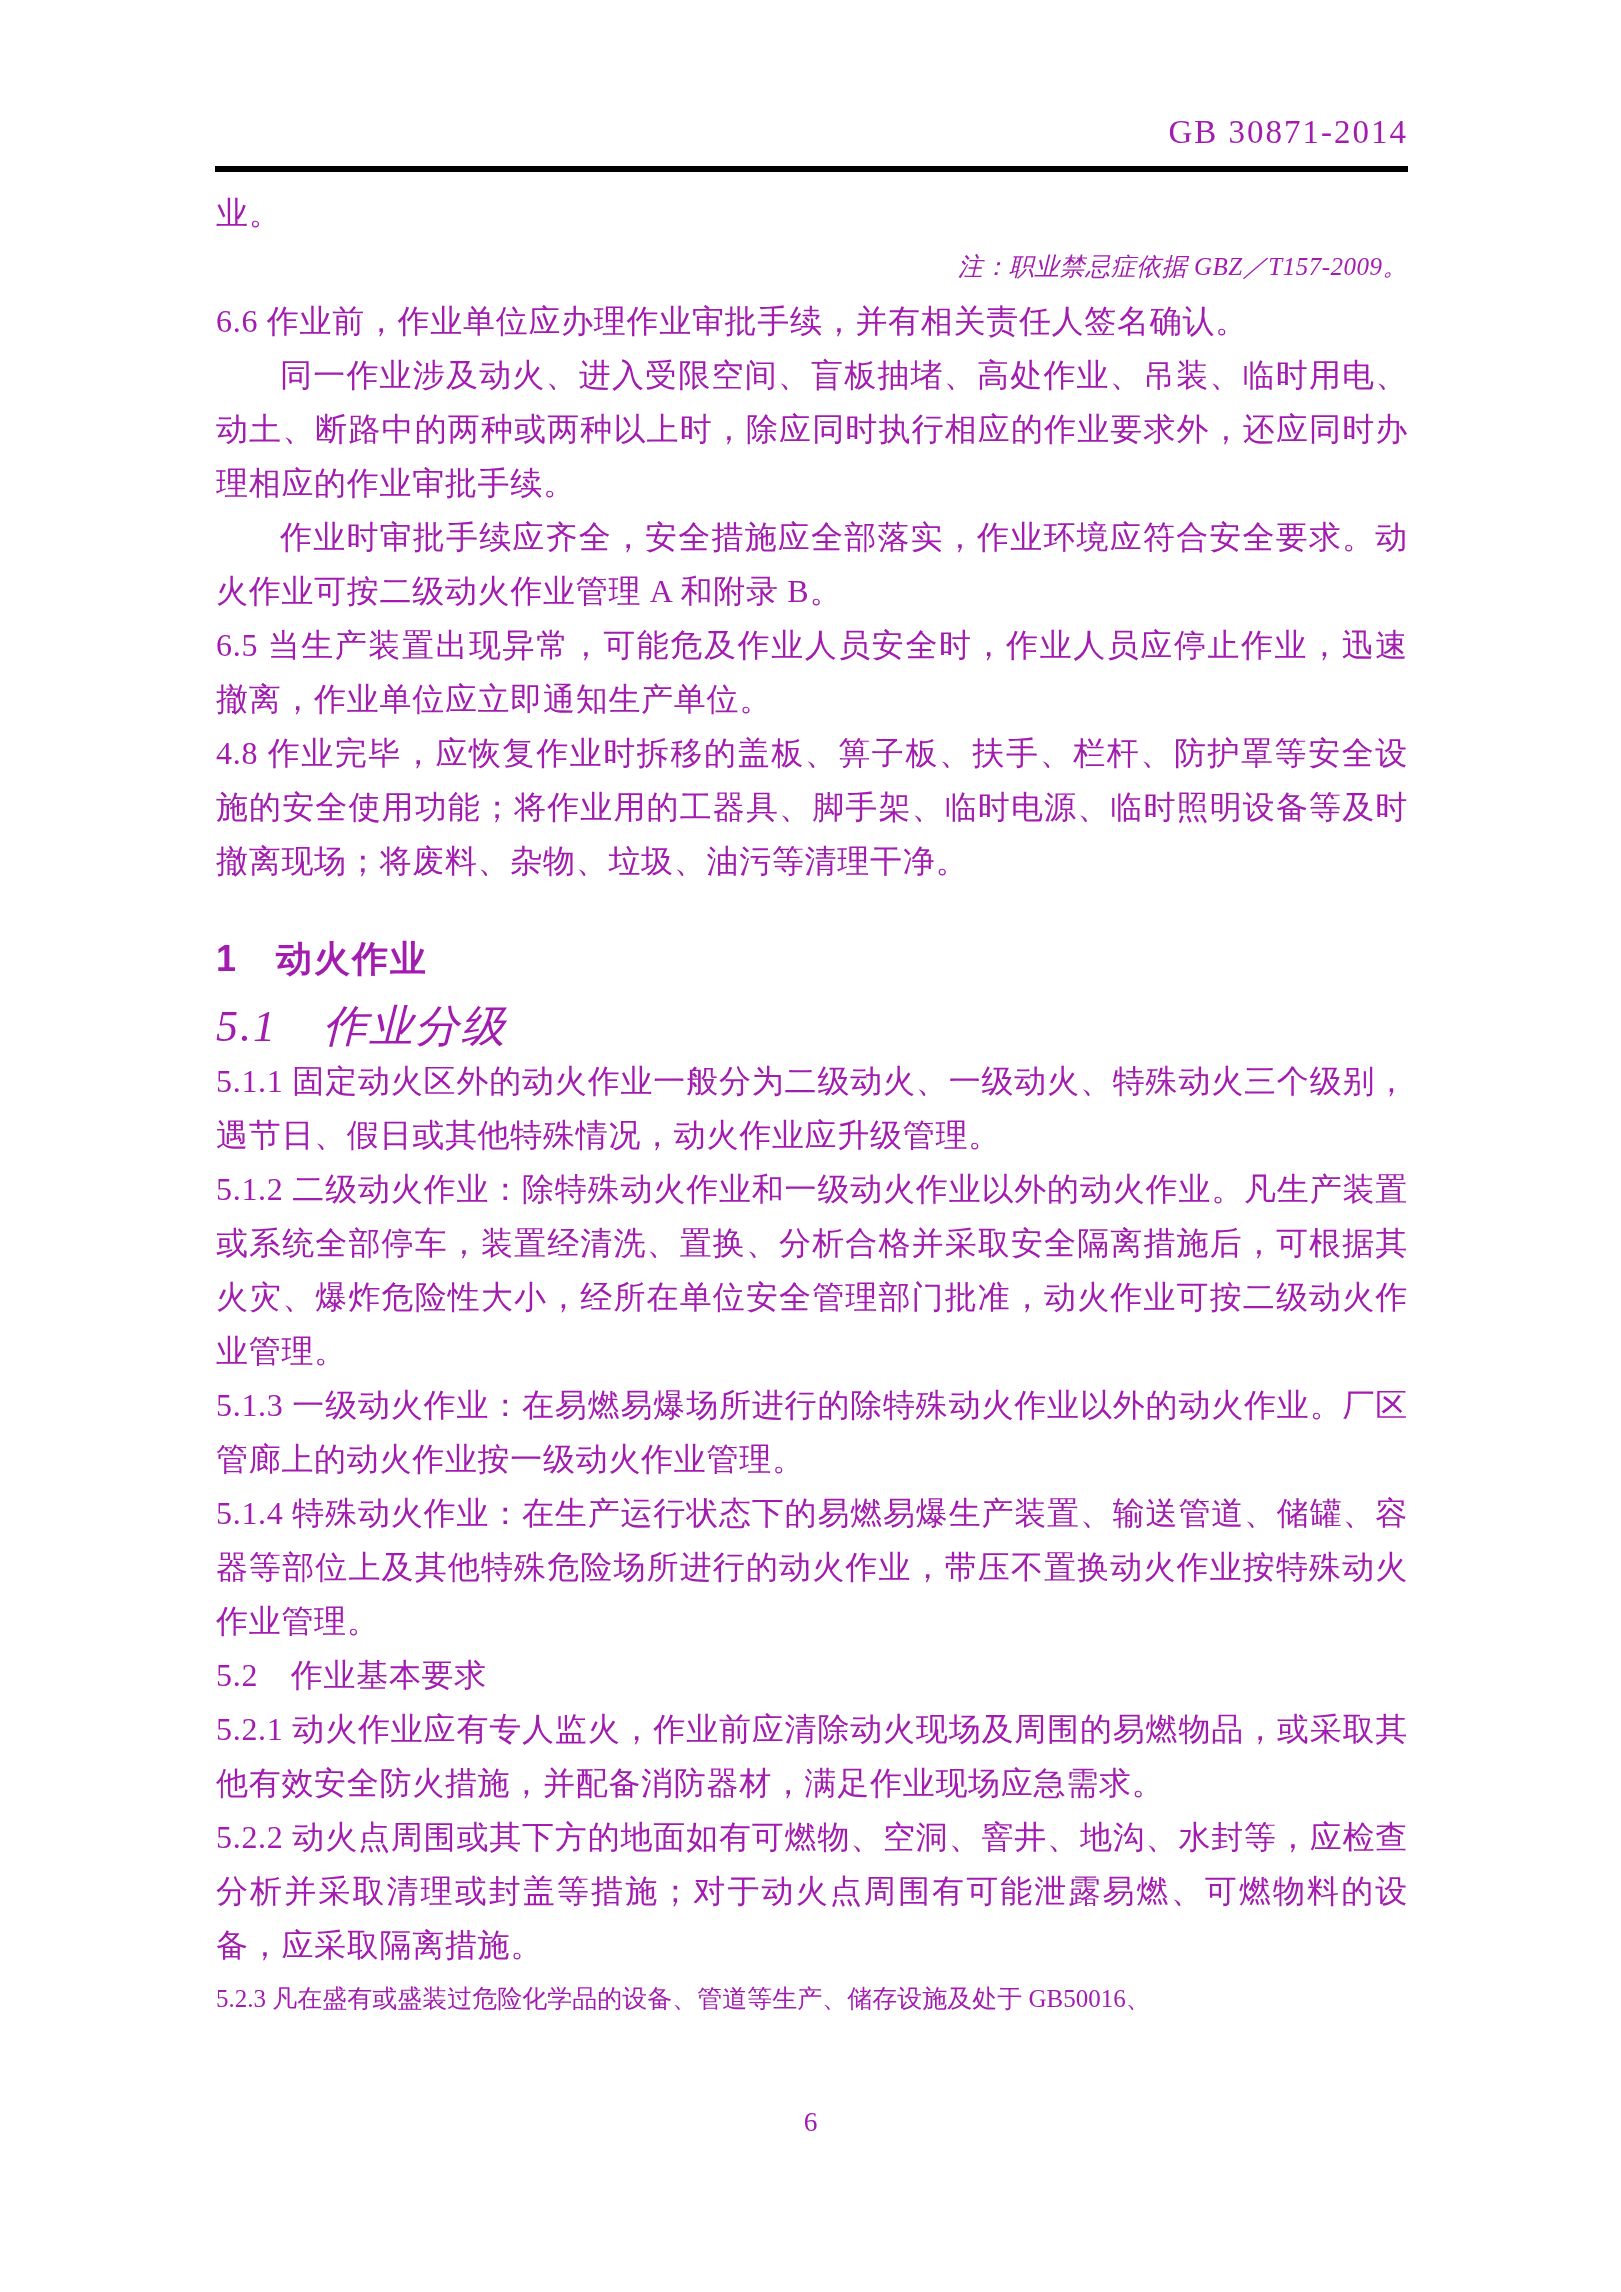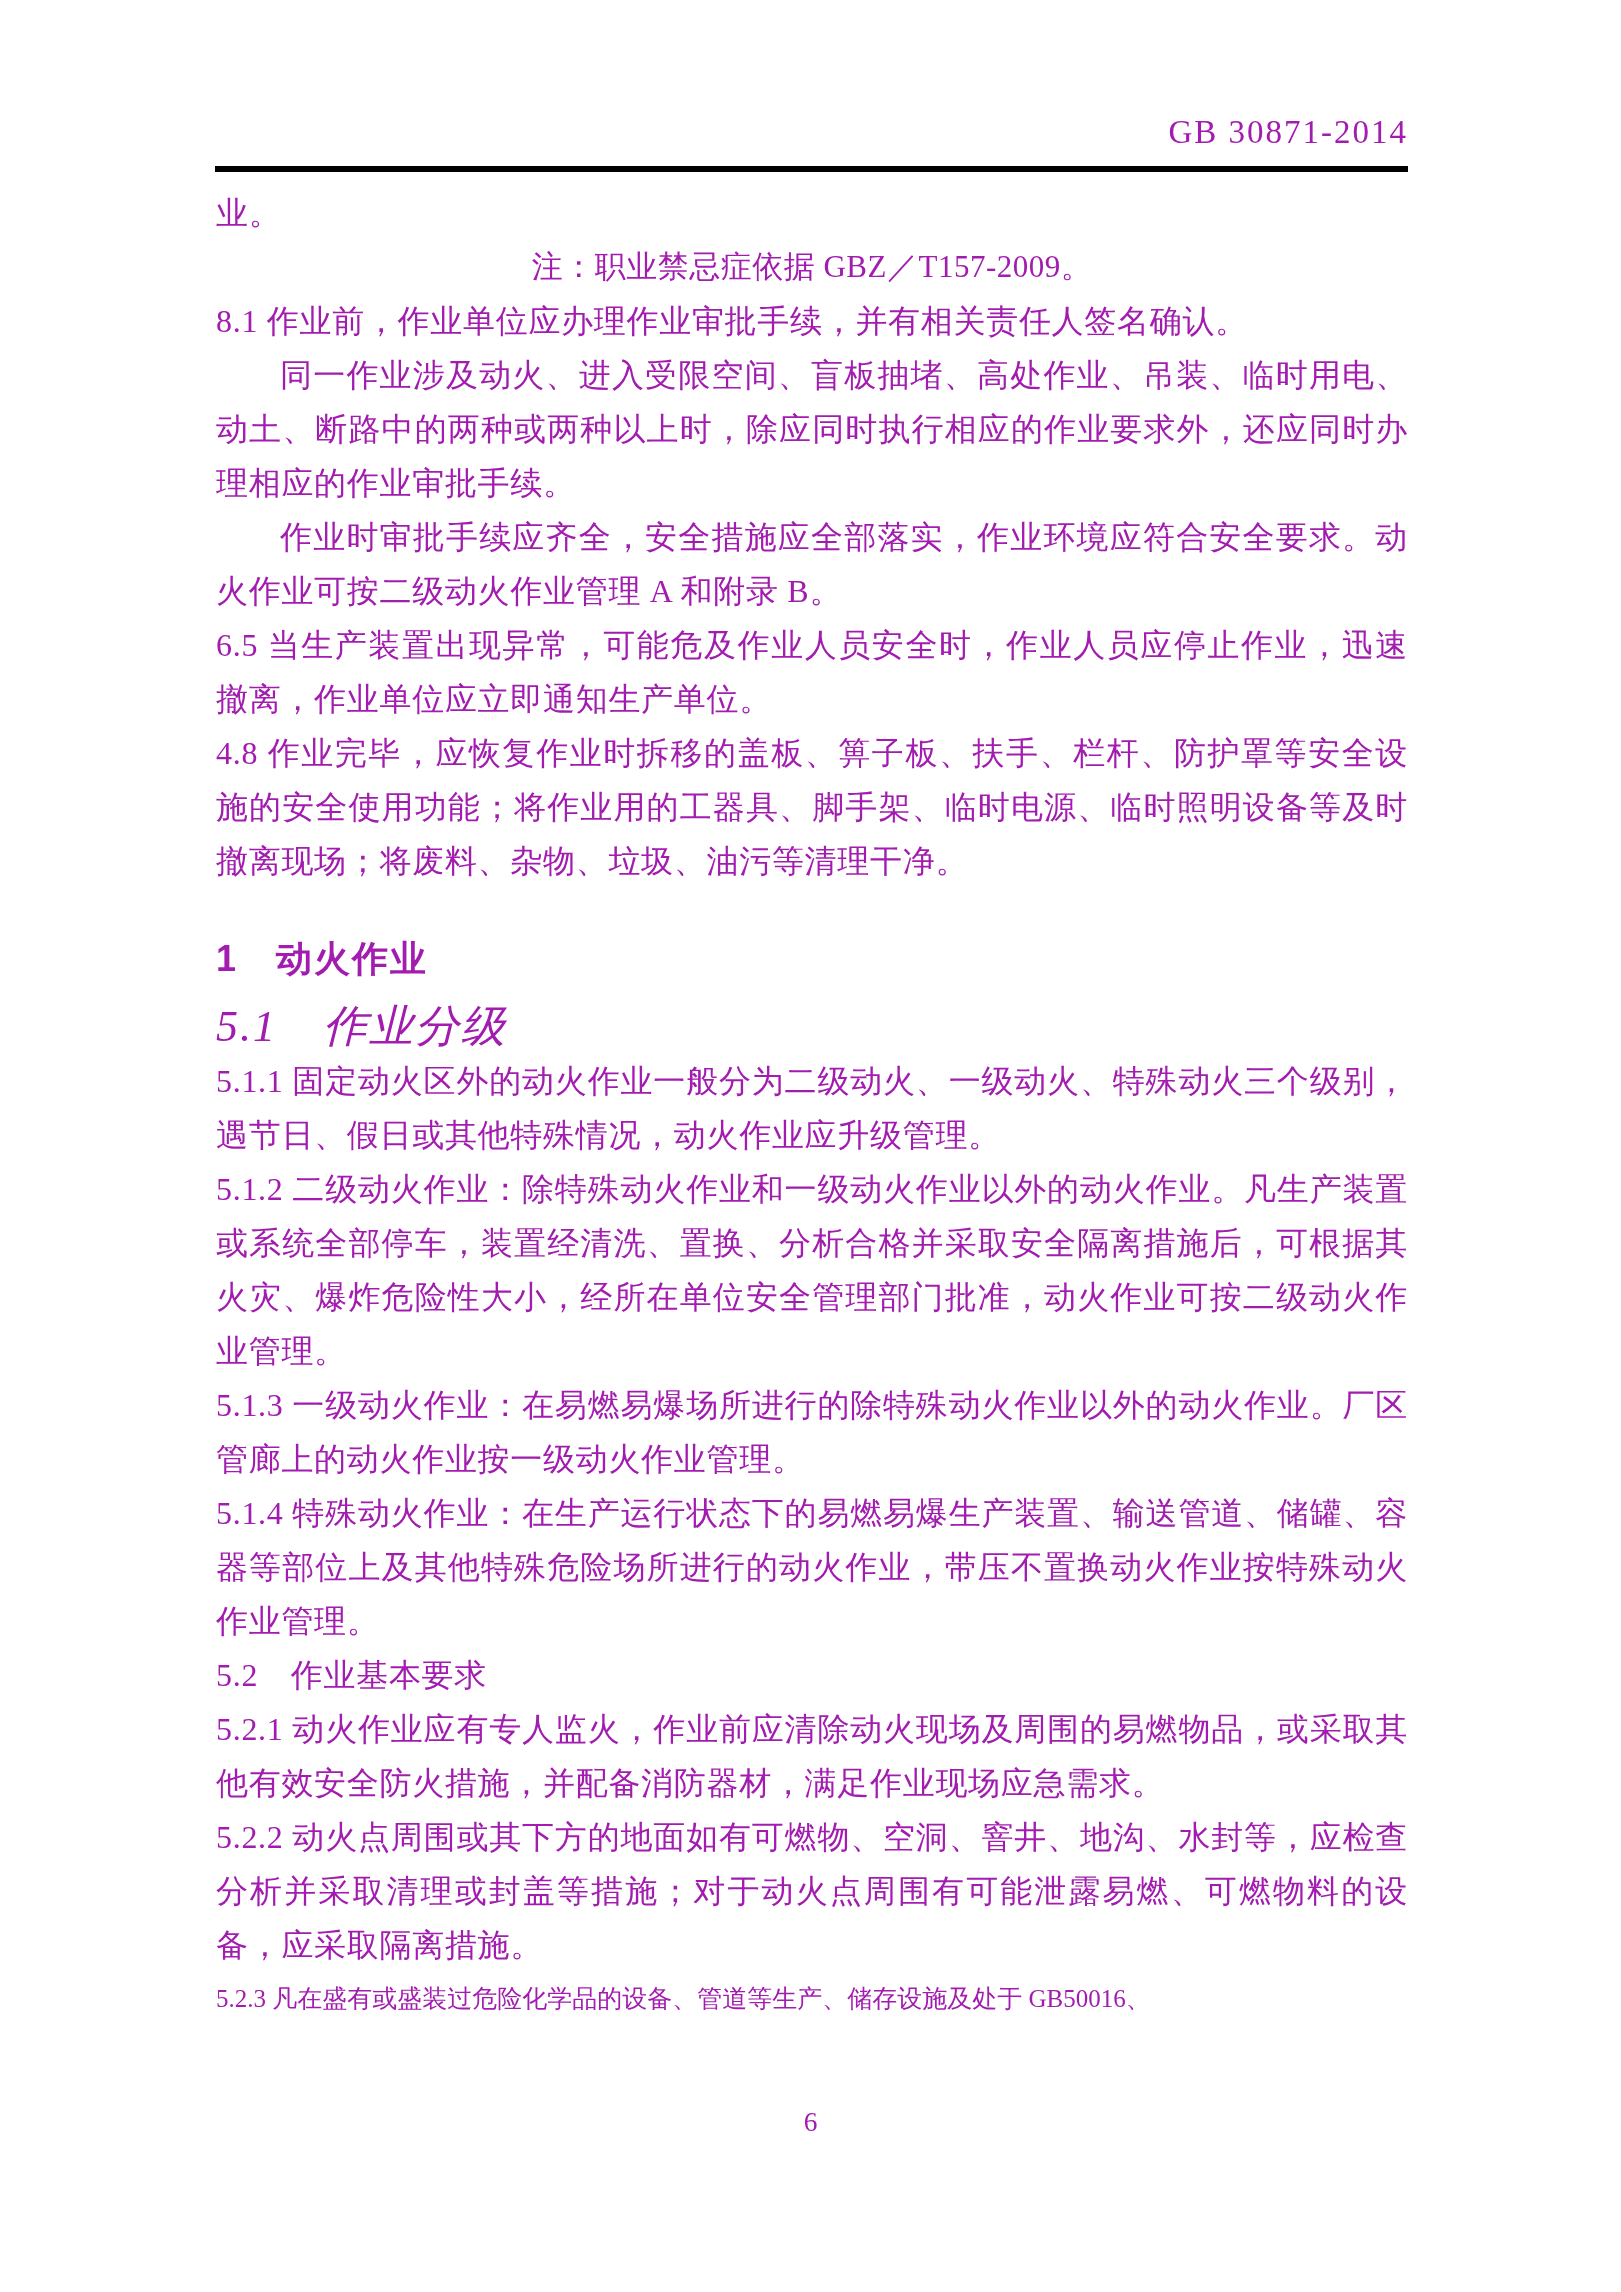--- a/index.html
+++ b/index.html
@@ -52,25 +52,26 @@
     text-justify: inter-ideograph;
   }
   .body-nowrap {
     font-size: 25px;
     line-height: 54px;
     letter-spacing: 0px;
     white-space: nowrap;
     text-align: left;
   }
   .note {
-    font-size: 31px;
+    font-size: 25px;
     line-height: 54px;
     letter-spacing: 0.5px;
     padding-left: 71px;
-    text-align: center;
+    text-align: right;
+    font-style: italic;
   }
   .heading1 {
     font-family: "Liberation Sans", "DejaVu Sans", sans-serif;
     font-weight: bold;
     font-size: 36px;
     line-height: 59px;
     letter-spacing: 2px;
     margin-top: 41px !important;
     margin-bottom: 11.8px !important;
     text-align: left;
@@ -98,21 +99,21 @@
 
   <div class="page-header">
     <span>GB 30871-2014</span>
   </div>
 
   <div class="header-rule"></div>
 
   <div class="content">
       <p class="blk body">业。</p>
       <p class="blk note">注：职业禁忌症依据 GBZ／T157-2009。</p>
-      <p class="blk body">8.1 作业前，作业单位应办理作业审批手续，并有相关责任人签名确认。</p>
+      <p class="blk body">6.6 作业前，作业单位应办理作业审批手续，并有相关责任人签名确认。</p>
       <p class="blk body" style="text-indent: 2em;">同一作业涉及动火、进入受限空间、盲板抽堵、高处作业、吊装、临时用电、动土、断路中的两种或两种以上时，除应同时执行相应的作业要求外，还应同时办理相应的作业审批手续。</p>
       <p class="blk body" style="text-indent: 2em;">作业时审批手续应齐全，安全措施应全部落实，作业环境应符合安全要求。动火作业可按二级动火作业管理 A 和附录 B。</p>
       <p class="blk body">6.5 当生产装置出现异常，可能危及作业人员安全时，作业人员应停止作业，迅速撤离，作业单位应立即通知生产单位。</p>
       <p class="blk body">4.8 作业完毕，应恢复作业时拆移的盖板、箅子板、扶手、栏杆、防护罩等安全设施的安全使用功能；将作业用的工器具、脚手架、临时电源、临时照明设备等及时撤离现场；将废料、杂物、垃圾、油污等清理干净。</p>
       <p class="blk heading1">1　动火作业</p>
       <p class="blk heading2">5.1　作业分级</p>
       <p class="blk body">5.1.1 固定动火区外的动火作业一般分为二级动火、一级动火、特殊动火三个级别，遇节日、假日或其他特殊情况，动火作业应升级管理。</p>
       <p class="blk body">5.1.2 二级动火作业：除特殊动火作业和一级动火作业以外的动火作业。凡生产装置或系统全部停车，装置经清洗、置换、分析合格并采取安全隔离措施后，可根据其火灾、爆炸危险性大小，经所在单位安全管理部门批准，动火作业可按二级动火作业管理。</p>
       <p class="blk body">5.1.3 一级动火作业：在易燃易爆场所进行的除特殊动火作业以外的动火作业。厂区管廊上的动火作业按一级动火作业管理。</p>
       <p class="blk body">5.1.4 特殊动火作业：在生产运行状态下的易燃易爆生产装置、输送管道、储罐、容器等部位上及其他特殊危险场所进行的动火作业，带压不置换动火作业按特殊动火作业管理。</p>

